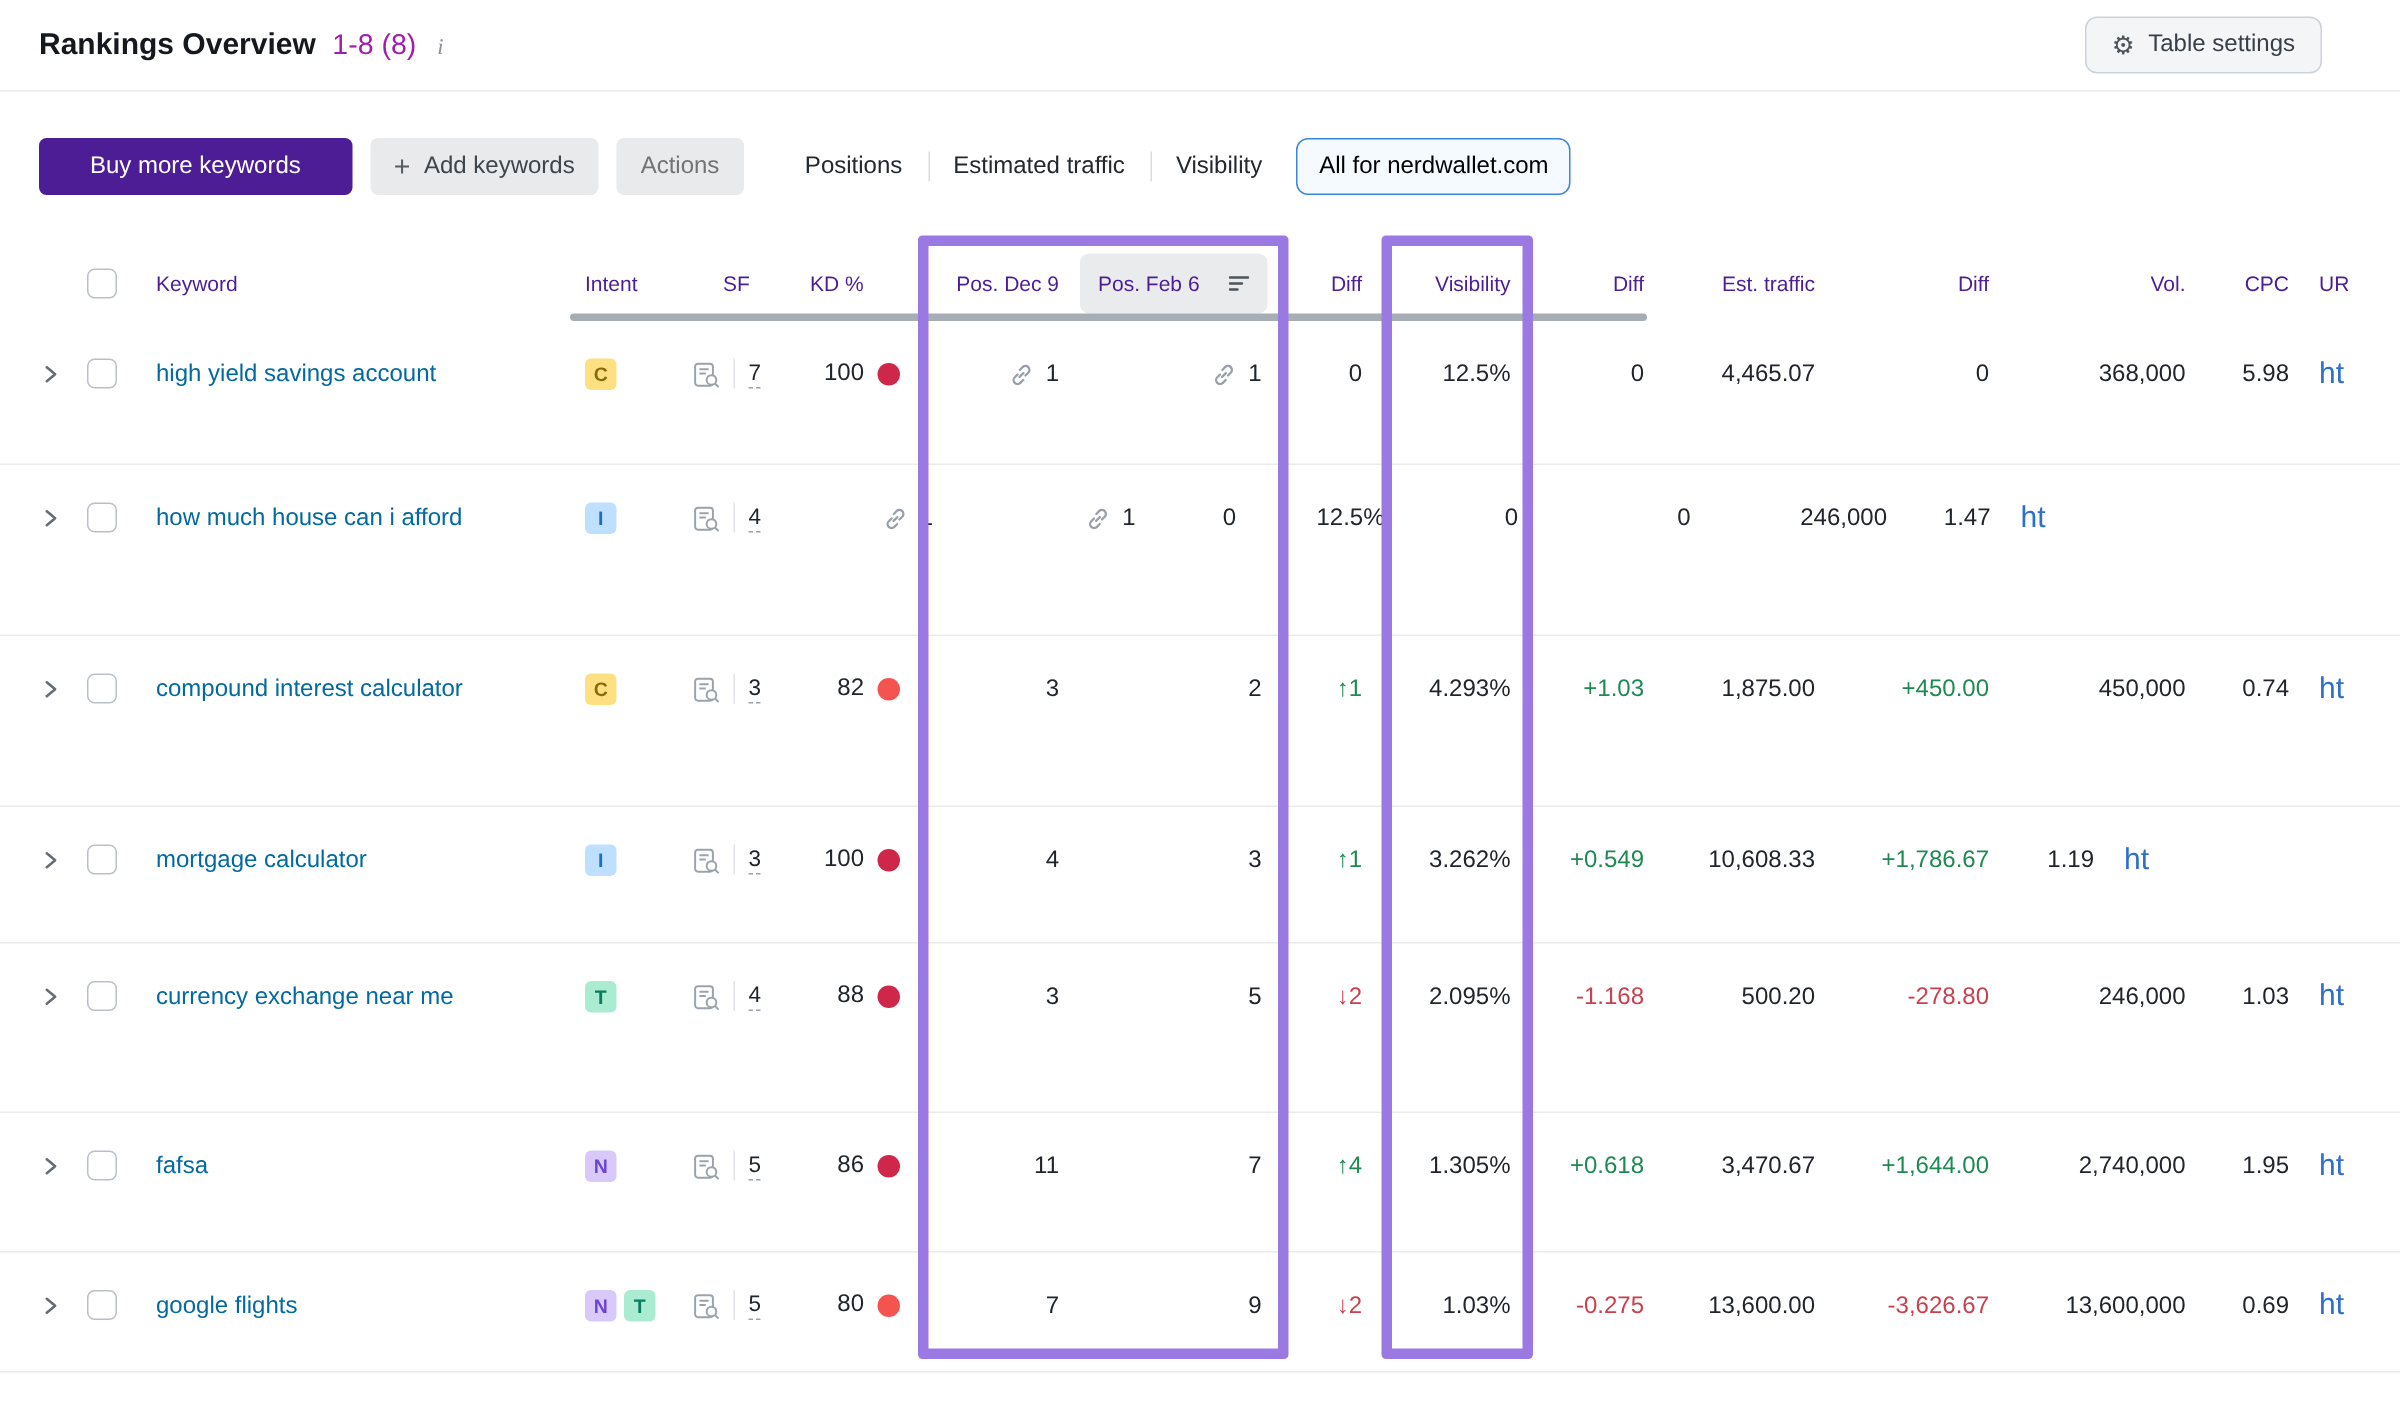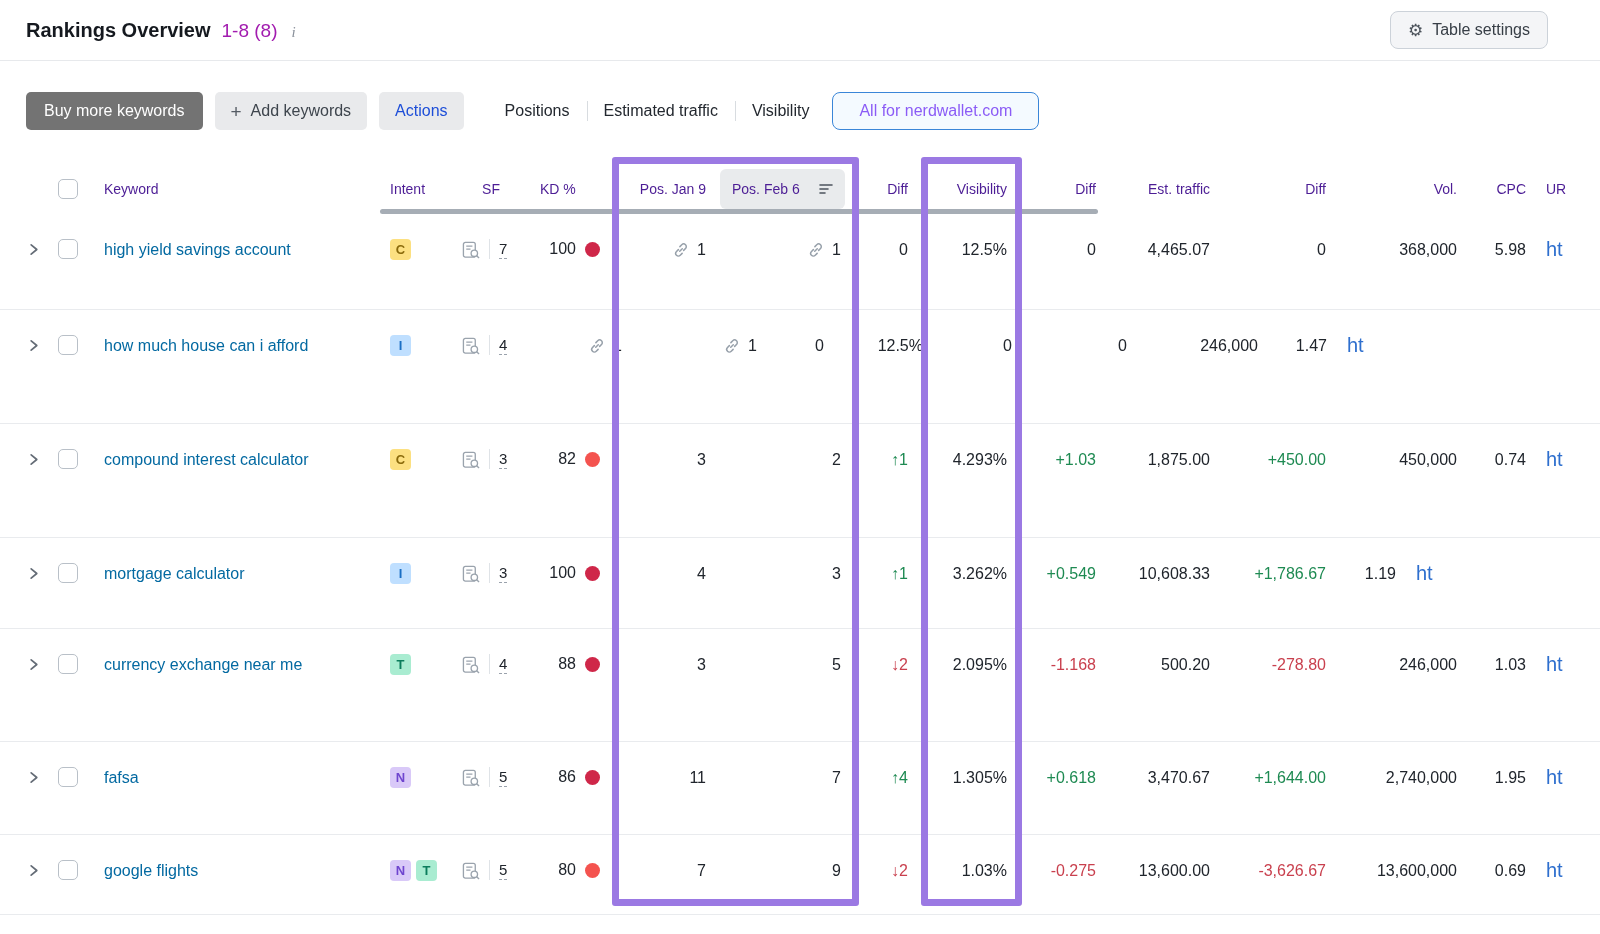--- a/index.html
+++ b/index.html
@@ -12,31 +12,31 @@
   .title-group{display:flex;align-items:baseline;gap:11px}
   .title{font-size:20px;font-weight:bold;color:#15191f}
   .range{font-size:19px;color:#a21caf}
   .info{font-size:15px;color:#8a919b;font-family:"Liberation Serif",serif;font-style:italic;margin-left:3px;cursor:pointer}
   .settings-btn{display:flex;align-items:center;gap:9px;background:#f4f5f7;border:1px solid #ccd2d9;
           border-radius:8px;height:38px;padding:0 17px;font-size:16px;color:#373e46;font-family:inherit;cursor:pointer}
   .gear{font-size:17px;color:#4c535b;line-height:1}
 
   
   .toolbar{display:flex;align-items:center;padding:0 26px;margin-top:31px;height:38px}
-  .btn-green{background:#737373;color:#fff;border:none;border-radius:5px;height:38px;padding:0 18px;
+  .btn-green{background:#4c1d95;color:#fff;border:none;border-radius:5px;height:38px;padding:0 34px;
           font-size:16px;font-family:inherit;cursor:pointer}
   .btn-gray{background:#e9eaec;color:#3e454d;border:none;border-radius:5px;height:38px;padding:0 16px;
           font-size:16px;font-family:inherit;display:flex;align-items:center;gap:9px;margin-left:12px;cursor:pointer}
   .btn-gray .plus{font-size:19px;color:#555c64;line-height:1}
-  .btn-actions{color:#1d4ed8;margin-right:24px}
+  .btn-actions{color:#737373;margin-right:24px}
   .tabs{display:flex;align-items:center;height:38px}
   .tab{font-size:16px;color:#23282f;padding:0 17px;height:38px;display:flex;align-items:center;
           position:relative;cursor:pointer;white-space:nowrap}
   .tab:not(.selected)+.tab:not(.selected)::before{content:"";position:absolute;left:0;top:9px;height:20px;width:1px;background:#d8dce0}
-  .tab.selected{border:1px solid #3a86d8;border-radius:8px;background:#f4faff;margin-left:6px;padding:0 26px;color:#8b5cf6}
+  .tab.selected{border:1px solid #3a86d8;border-radius:8px;background:#f4faff;margin-left:6px;padding:0 14px;color:#000000}
 
   
   .thead{display:flex;margin-top:34px;height:50px;position:relative;font-size:14px;color:#4c1d95}
   .thead .c{align-items:center}
   .c{flex:none;display:flex}
   .c1{width:54px;padding-left:26px}
   .c2{width:36px;padding-left:4px}
   .c3{width:290px;padding-left:14px}
   .c4{width:72px;padding-left:10px}
   .c5{width:78px;padding-left:10px}
@@ -122,21 +122,21 @@
 
 <div class="thead">
   <div class="c c1"></div>
   <div class="c c2">
     <span class="checkbox"></span>
   </div>
   <div class="c c3">Keyword</div>
   <div class="c c4">Intent</div>
   <div class="c c5">SF</div>
   <div class="c c6">KD %</div>
-  <div class="c c7">Pos. Jan 9</div>
+  <div class="c c7">Pos. Dec 9</div>
   <div class="c c8">
     <div class="sortchip">
       <span>Pos. Feb 6</span>
       <svg viewBox="0 0 14 12" width="14" height="12" fill="none" stroke="#4c545d" stroke-width="1.6" stroke-linecap="round">
           <path d="M1 2h12M1 6h8M1 10h5"></path>
         </svg>
     </div>
   </div>
   <div class="c c9">Diff</div>
   <div class="c c10">Visibility</div>

